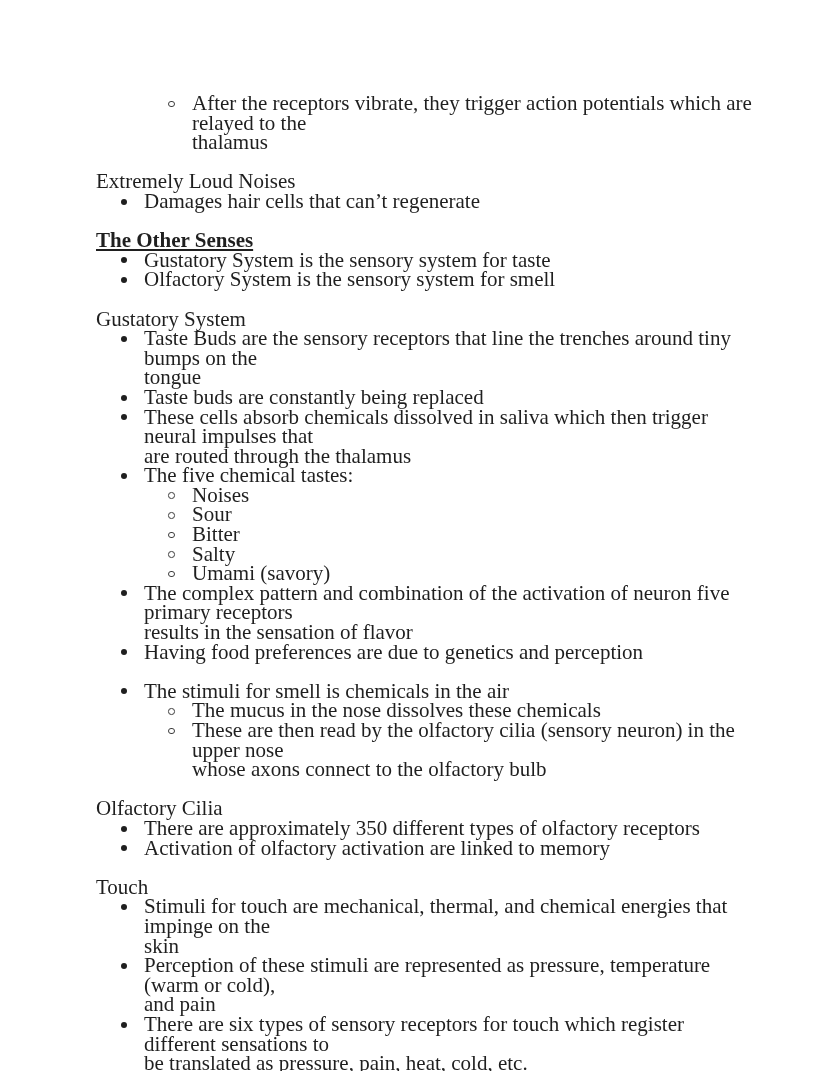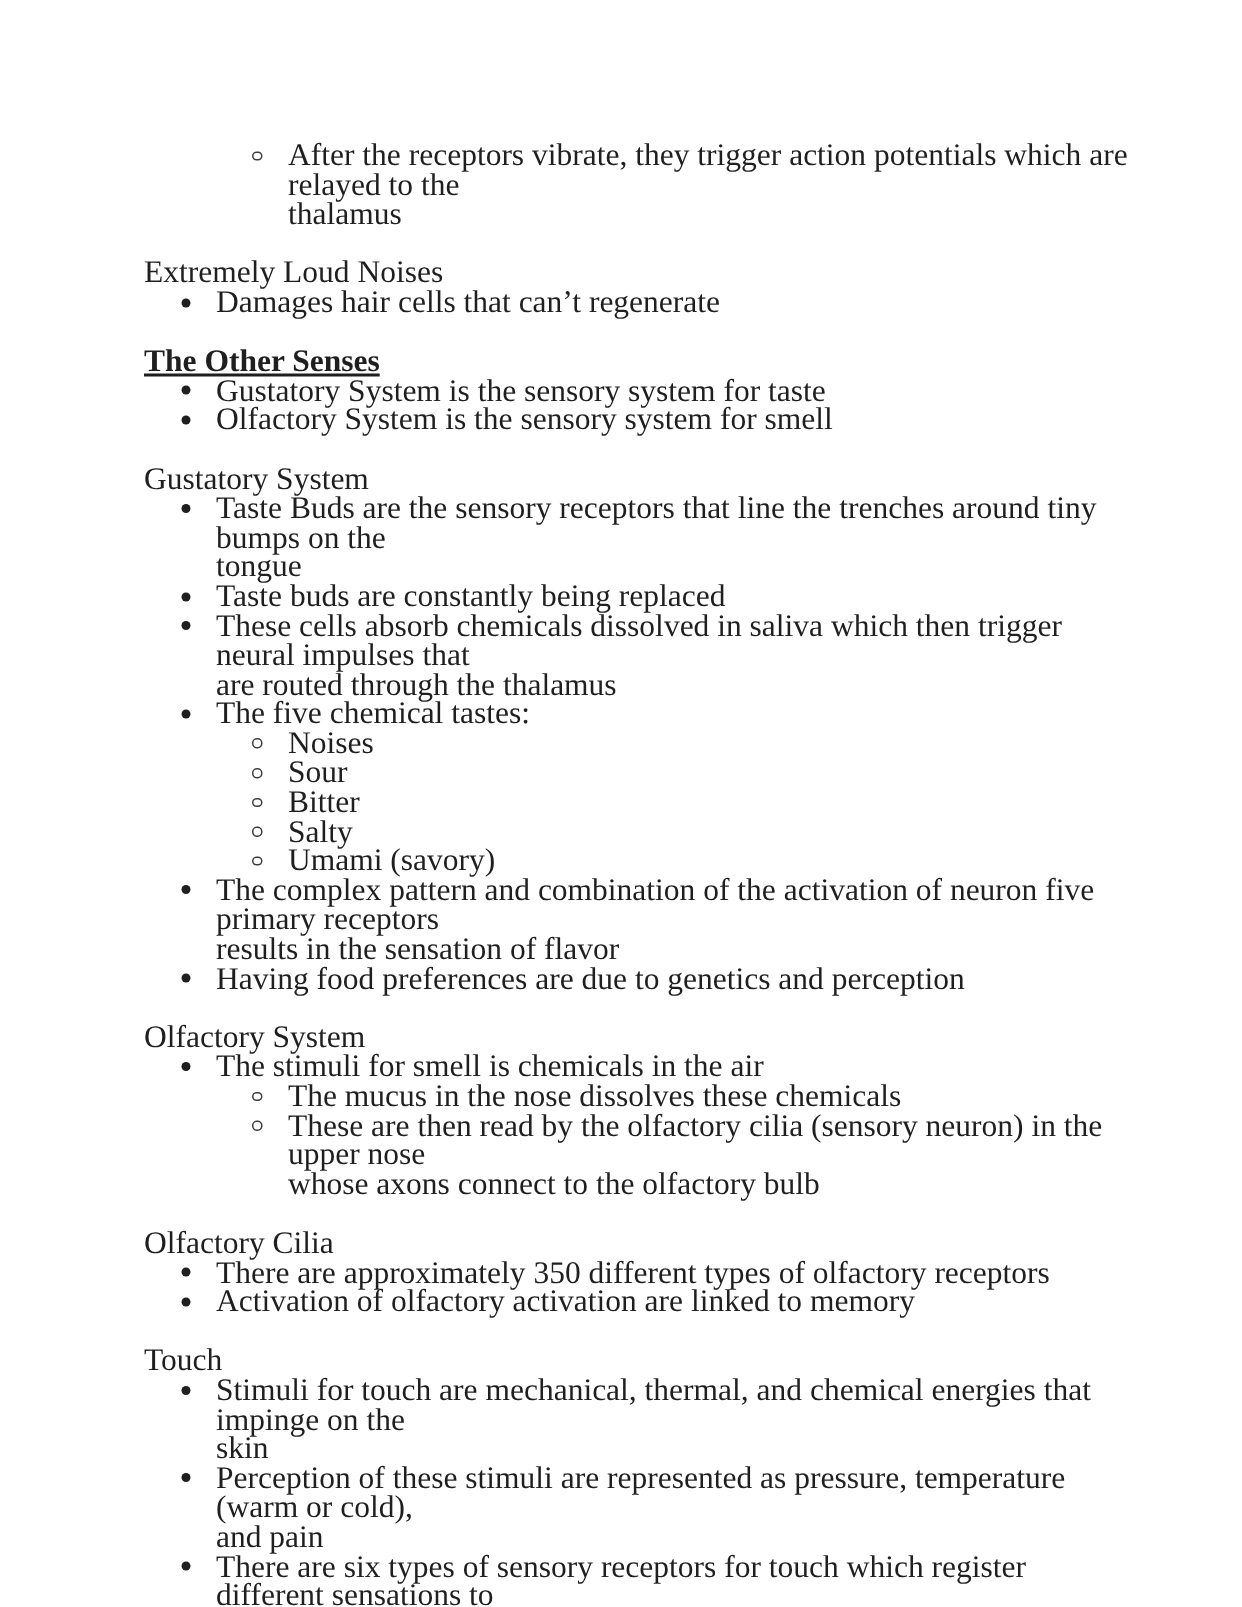--- a/index.html
+++ b/index.html
@@ -82,21 +82,20 @@
   <div class="block b2"><span class="marker"></span><span class="txt">Sour</span></div>
   <div class="block b2"><span class="marker"></span><span class="txt">Bitter</span></div>
   <div class="block b2"><span class="marker"></span><span class="txt">Salty</span></div>
   <div class="block b2"><span class="marker"></span><span class="txt">Umami (savory)</span></div>
   <div class="block b1"><span class="marker"></span><span class="txt">The complex pattern and combination of the activation of neuron five primary receptors
 results in the sensation of flavor</span></div>
   <div class="block b1"><span class="marker"></span><span class="txt">Having food preferences are due to genetics and perception</span></div>
 
   <div class="block spacer"></div>
 
-  <div class="block"><span class="txt">Olfactory System</span></div>
   <div class="block b1"><span class="marker"></span><span class="txt">The stimuli for smell is chemicals in the air</span></div>
   <div class="block b2"><span class="marker"></span><span class="txt">The mucus in the nose dissolves these chemicals</span></div>
   <div class="block b2"><span class="marker"></span><span class="txt">These are then read by the olfactory cilia (sensory neuron) in the upper nose
 whose axons connect to the olfactory bulb</span></div>
 
   <div class="block spacer"></div>
 
   <div class="block"><span class="txt">Olfactory Cilia</span></div>
   <div class="block b1"><span class="marker"></span><span class="txt">There are approximately 350 different types of olfactory receptors</span></div>
   <div class="block b1"><span class="marker"></span><span class="txt">Activation of olfactory activation are linked to memory</span></div>

